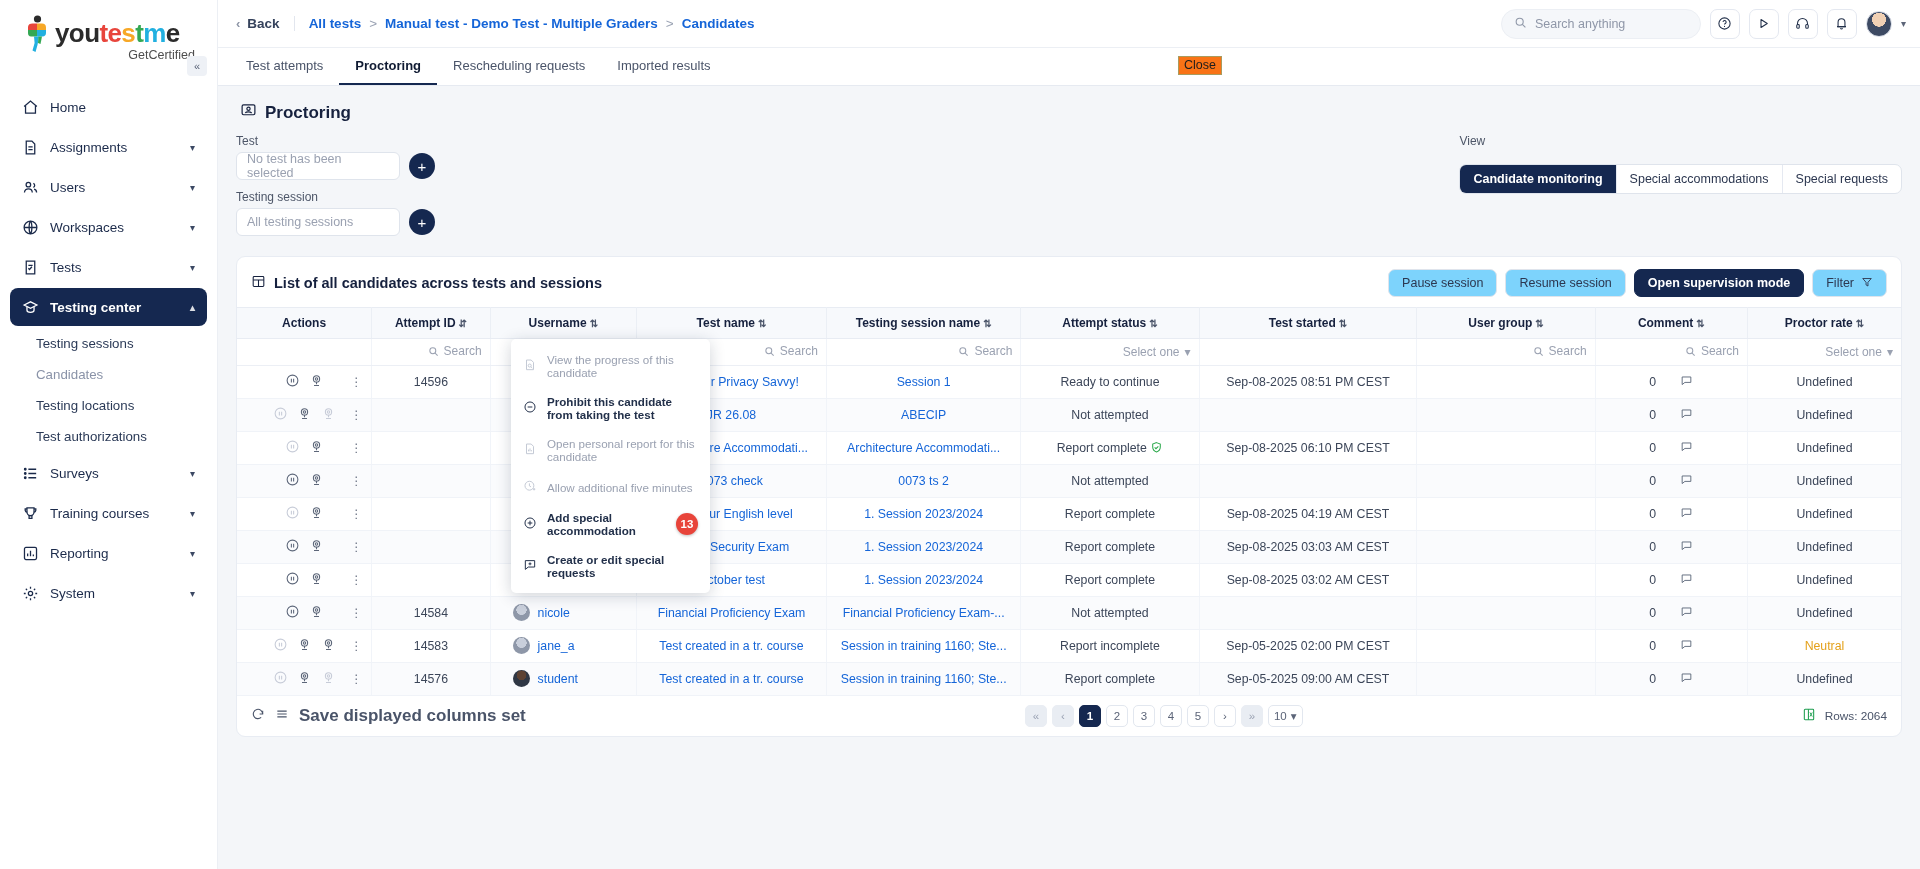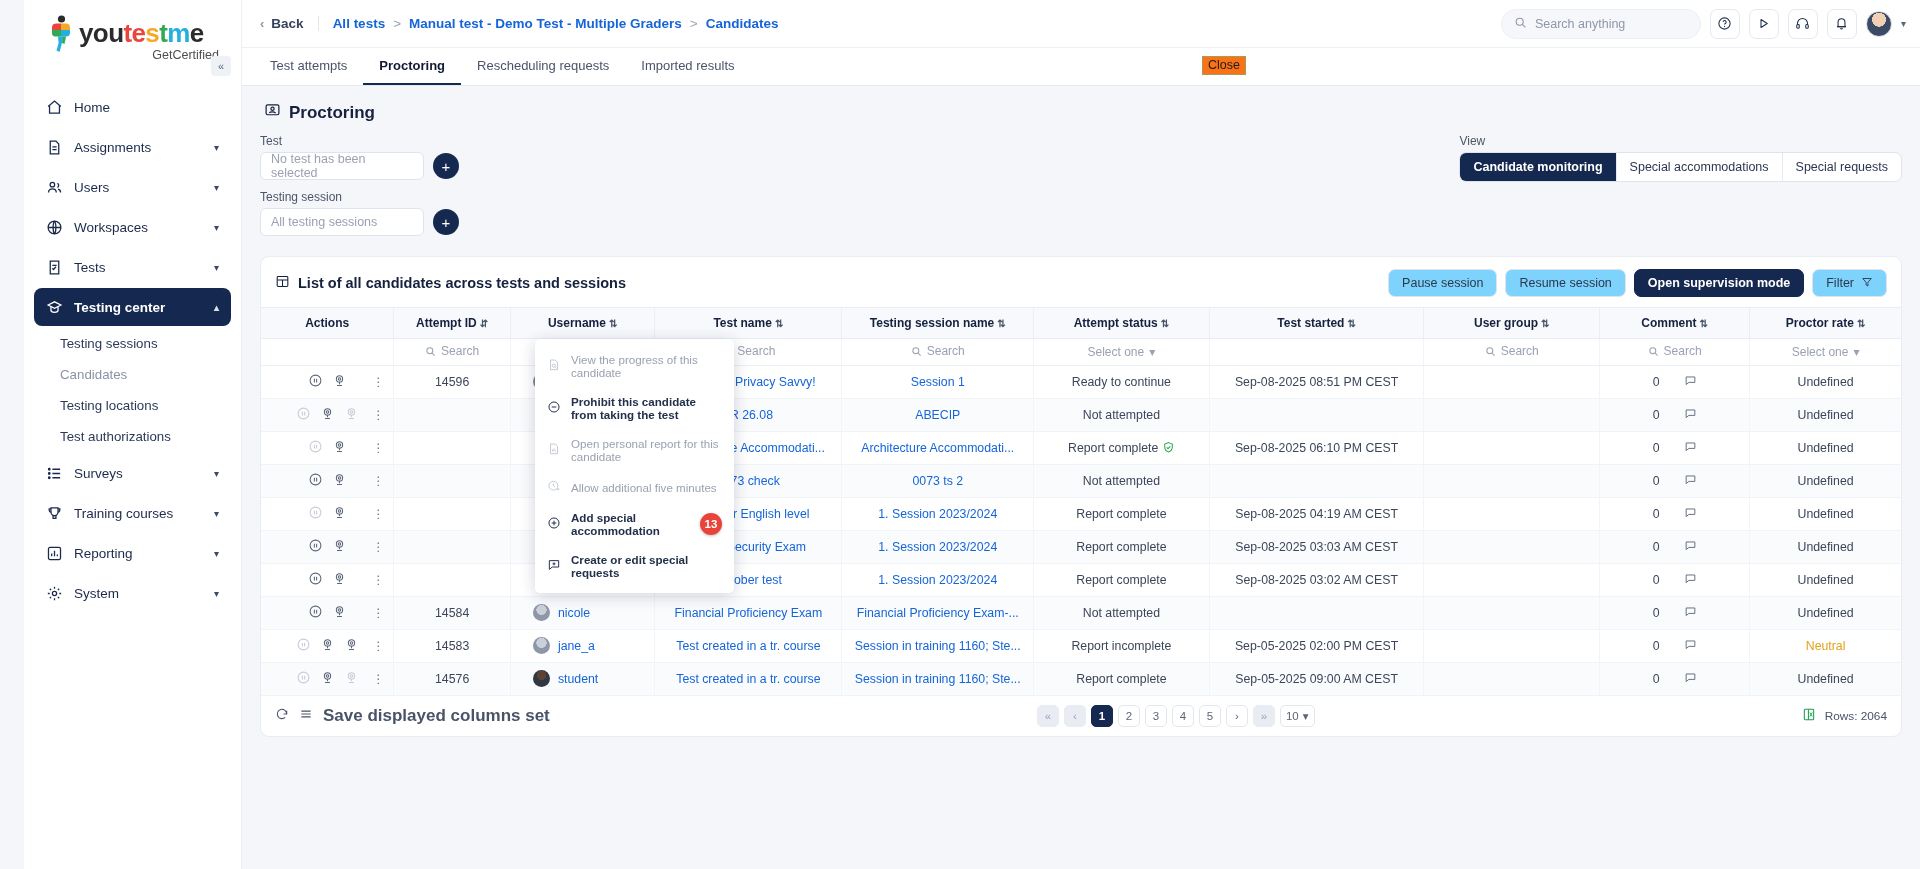--- a/index.html
+++ b/index.html
@@ -3,21 +3,21 @@
 <meta charset="utf-8">
 <style>
   * { box-sizing: border-box; margin: 0; padding: 0; }
   html, body {
     width: 1920px; height: 869px;
     font-family: "Liberation Sans", sans-serif;
     background: #f4f6f9;
     overflow: hidden;
     color: #16213e;
   }
-  .app { display: flex; width: 1920px; height: 869px; padding-left: 24px; }
+  .app { display: flex; width: 1920px; height: 869px; }
 
   
   .sidebar {
     width: 218px; min-width: 218px; height: 869px;
     background: #ffffff; position: relative;
     border-right: 1px solid #eceff4;
   }
   .logo-wrap { padding: 14px 0 4px 22px; }
   .logo-row { display: flex; align-items: flex-start; }
   .logo-mark { width: 30px; height: 40px; position: relative; margin-right: 3px; }
@@ -112,21 +112,21 @@
   .f-input {
     width: 164px; height: 28px; border: 1px solid #dfe4ec; border-radius: 6px;
     background: #fff; font-size: 12.5px; color: #9aa1b1; display: flex; align-items: center; padding: 0 10px;
     cursor: text;
   }
   .f-add {
     width: 26px; height: 26px; border-radius: 50%; background: #152850; color: #fff;
     display: flex; align-items: center; justify-content: center; font-size: 15px; cursor: pointer;
   }
   .view-block { position: absolute; right: 0; top: 0; }
-  .view-label { font-size: 12px; color: #4d5668; margin-bottom: 4px; }
+  .view-label { font-size: 12px; color: #4d5668; margin-bottom: 16px; }
   .seg { display: flex; border: 1px solid #dfe4ec; border-radius: 7px; overflow: hidden; background:#fff; }
   .seg-btn { padding: 0 13px; height: 28px; display: flex; align-items: center; font-size: 12.5px; color: #2c3750; cursor: pointer; border-right: 1px solid #e5e9f1;}
   .seg-btn:last-child { border-right: none; }
   .seg-btn.active { background: #152850; color: #fff; font-weight: 700; }
 
   
   .card { background: #fff; border: 1px solid #e8ecf3; border-radius: 9px; margin-top: 10px; }
   .card-head { display: flex; align-items: center; padding: 12px 14px 10px 14px; }
   .card-title { display: flex; align-items: center; gap: 8px; font-size: 14.5px; font-weight: 700; color: #16213e; }
   .card-actions { margin-left: auto; display: flex; gap: 8px; }
@@ -140,21 +140,21 @@
   table { width: 100%; border-collapse: collapse; table-layout: fixed; }
   thead th {
     background: #f7f9fc; font-size: 12px; font-weight: 700; color: #16213e;
     padding: 8px 4px; border-top: 1px solid #e8ecf3; border-bottom: 1px solid #e8ecf3;
     border-right: 1px solid #ebeff5; text-align: center; white-space: nowrap;
   }
   thead th:last-child { border-right: none; }
   .sort { font-size: 10px; color: #4a5469; margin-left: 3px; }
   tr.filter-row td {
     padding: 5px 8px; border-bottom: 1px solid #eceff5; border-right: 1px solid #f1f4f9;
-    font-size: 12px; color: #9aa1b1; text-align: center; white-space: nowrap; margin-top: 24px;
+    font-size: 12px; color: #9aa1b1; text-align: right; white-space: nowrap; margin-top: 24px;
   }
   tr.filter-row td:last-child { border-right: none; }
   .fsearch { display: inline-flex; align-items: center; gap: 5px; color: #9aa1b1; cursor: text; }
   .fselect { display: inline-flex; align-items: center; gap: 5px; color: #9aa1b1; cursor: pointer; }
   tbody td {
     font-size: 12.3px; padding: 7px 8px; border-bottom: 1px solid #f0f3f8;
     border-right: 1px solid #f1f4f9; text-align: center; color: #3a4considered; color:#3a4considered;
     white-space: nowrap; overflow: hidden; text-overflow: ellipsis;
   }
   tbody td { color: #3c4659; }

